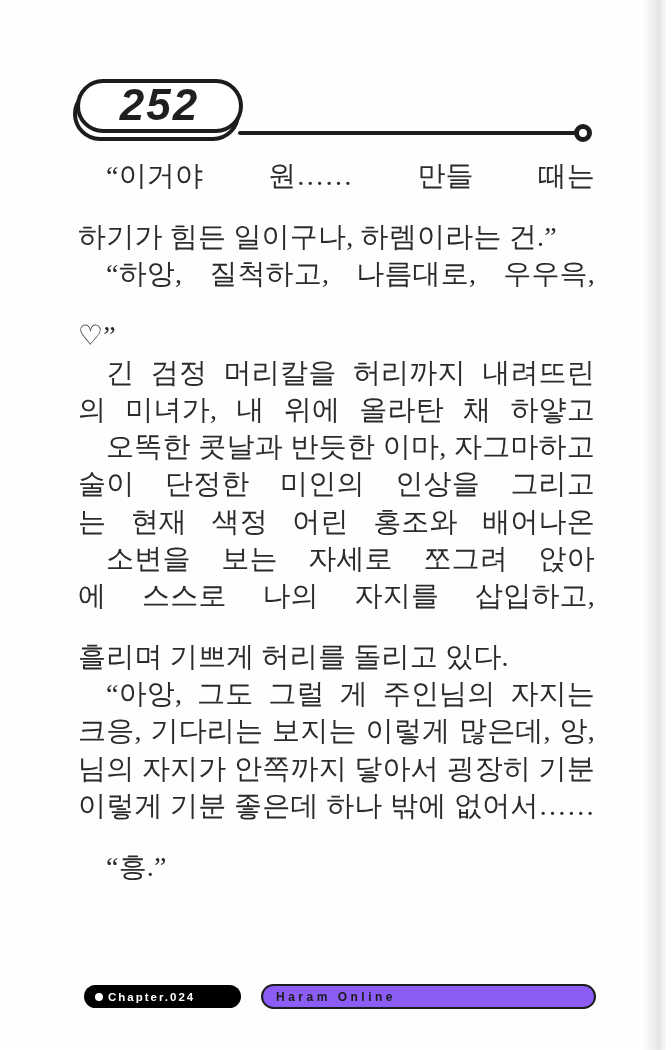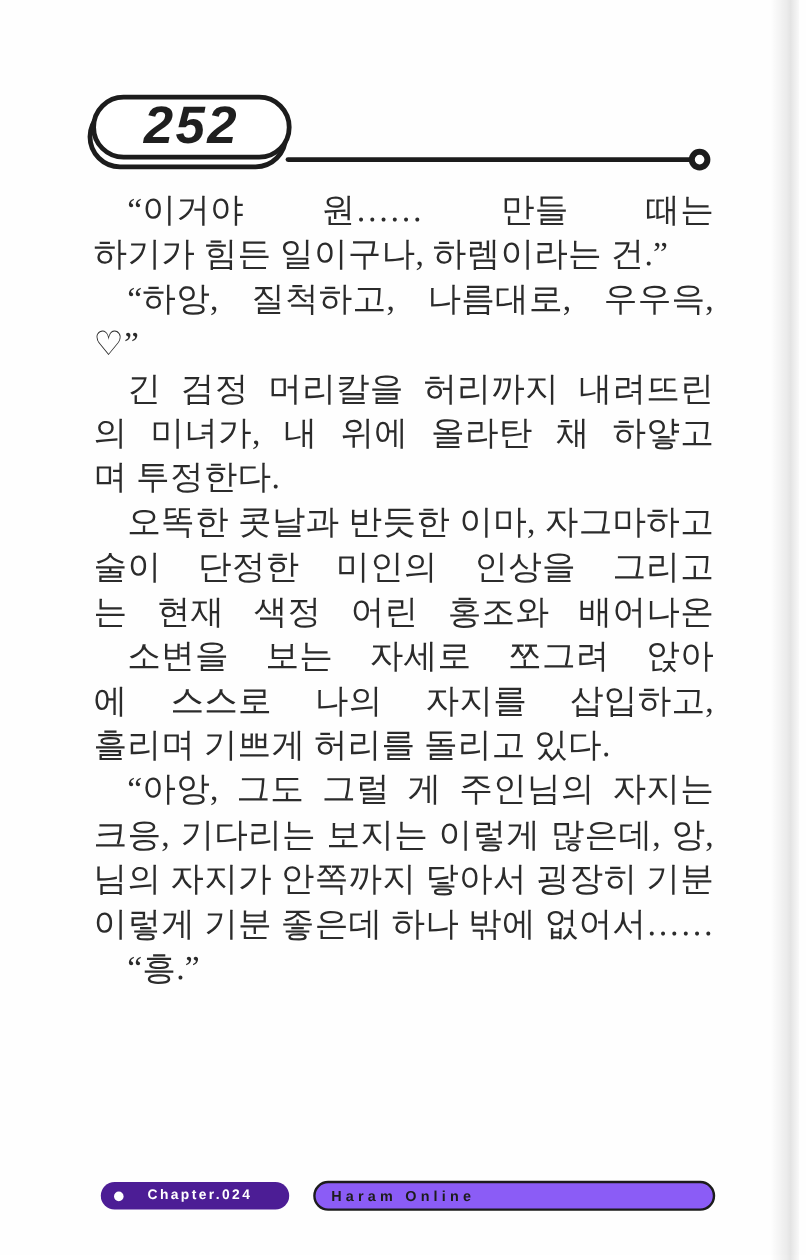--- a/index.html
+++ b/index.html
@@ -48,29 +48,29 @@
   .text-block {
     position: absolute; left: 78px; top: 157px; width: 517px;
     font-size: 28px; line-height: 37.2px; color: #2b2b2b;
     letter-spacing: 0.2px;
   }
   .text-line {
     height: 37.2px; overflow: hidden;
     text-align: justify; text-align-last: justify;
     word-break: keep-all;
   }
-  .text-line.last { text-align: left; text-align-last: left; }
+  .text-line.last { text-align: left; text-align-last: left; margin-top: 24px; }
   .text-line.first { text-indent: 1em; }
 
   
   .footer-chapter {
     position: absolute; left: 84px; top: 985px;
     width: 157px; height: 23px; box-sizing: border-box;
-    background: #4c1d95; border-radius: 12px;
-    display: flex; align-items: center; gap: 20px; padding-left: 11px;
+    background: #000000; border-radius: 12px;
+    display: flex; align-items: center; gap: 5px; padding-left: 11px;
   }
   .footer-dot { width: 8px; height: 8px; border-radius: 50%; background: #ffffff; flex: 0 0 auto; }
   .footer-chapter-label {
     font-family: "Liberation Sans", "DejaVu Sans", sans-serif;
     font-size: 11.5px; font-weight: 700; letter-spacing: 2px;
     color: #ffffff; white-space: nowrap; transform: translateY(-0.5px);
   }
   .footer-series {
     position: absolute; left: 261px; top: 984px;
     width: 335px; height: 25px; box-sizing: border-box;
@@ -99,21 +99,20 @@
   <div class="header-line"></div>
   <div class="header-ring"></div>
 
   <div class="text-block">
       <div class="text-line first">“이거야 원…… 만들 때는 흥미진진했는데, 정작 관리</div>
       <div class="text-line last">하기가 힘든 일이구나, 하렘이라는 건.”</div>
       <div class="text-line first">“하앙, 질척하고, 나름대로, 우우윽, 고역인걸요. 크흥</div>
       <div class="text-line last">♡”</div>
       <div class="text-line first">긴 검정 머리칼을 허리까지 내려뜨린 이지적인 이목구비</div>
       <div class="text-line">의 미녀가, 내 위에 올라탄 채 하얗고 팽팽한 엉덩이를 흔들</div>
-      <div class="text-line last">며 투정한다.</div>
       <div class="text-line first">오똑한 콧날과 반듯한 이마, 자그마하고 예쁜 모양의 입</div>
       <div class="text-line">술이 단정한 미인의 인상을 그리고 있지만, 그 단아한 미모</div>
       <div class="text-line">는 현재 색정 어린 홍조와 배어나온 끈적끈적한 땀으로 흠</div>
       <div class="text-line first">소변을 보는 자세로 쪼그려 앉아 질척하고 따뜻한 질구멍</div>
       <div class="text-line">에 스스로 나의 자지를 삽입하고, 녹아내릴 것 같은 신음을</div>
       <div class="text-line last">흘리며 기쁘게 허리를 돌리고 있다.</div>
       <div class="text-line first">“아앙, 그도 그럴 게 주인님의 자지는 하나뿐이니까……</div>
       <div class="text-line">크응, 기다리는 보지는 이렇게 많은데, 앙, 우우…… 주인</div>
       <div class="text-line">님의 자지가 안쪽까지 닿아서 굉장히 기분 좋아요, 으으응,</div>
       <div class="text-line">이렇게 기분 좋은데 하나 밖에 없어서…… 견디기 힘들다고</div>

